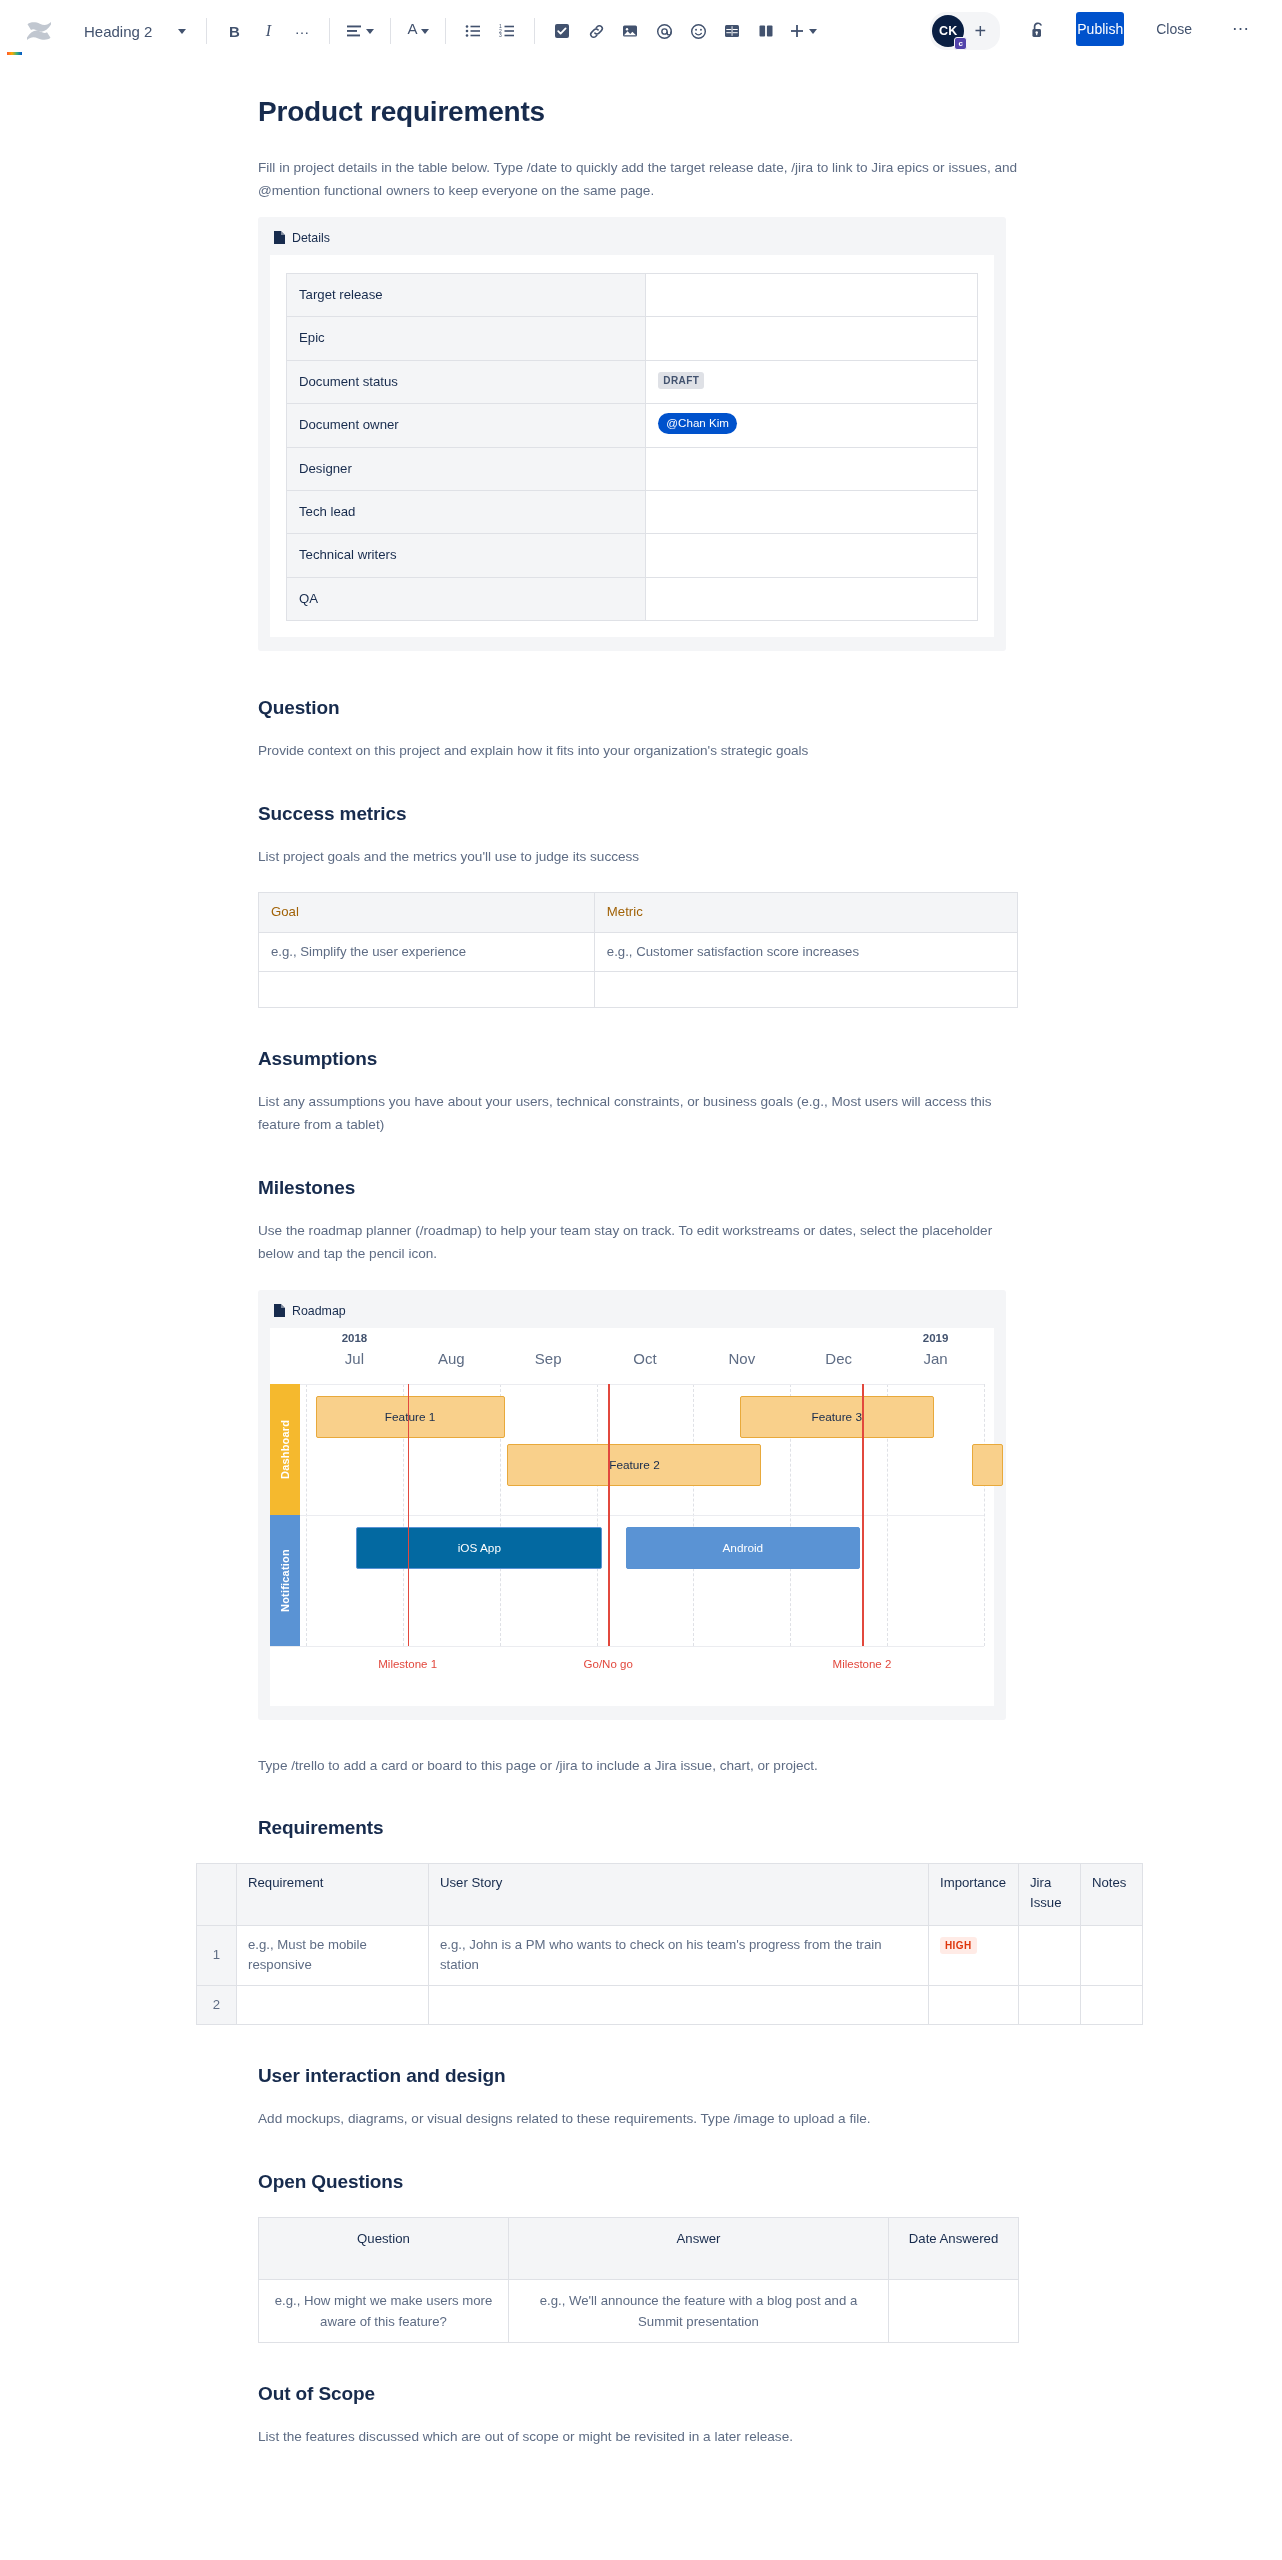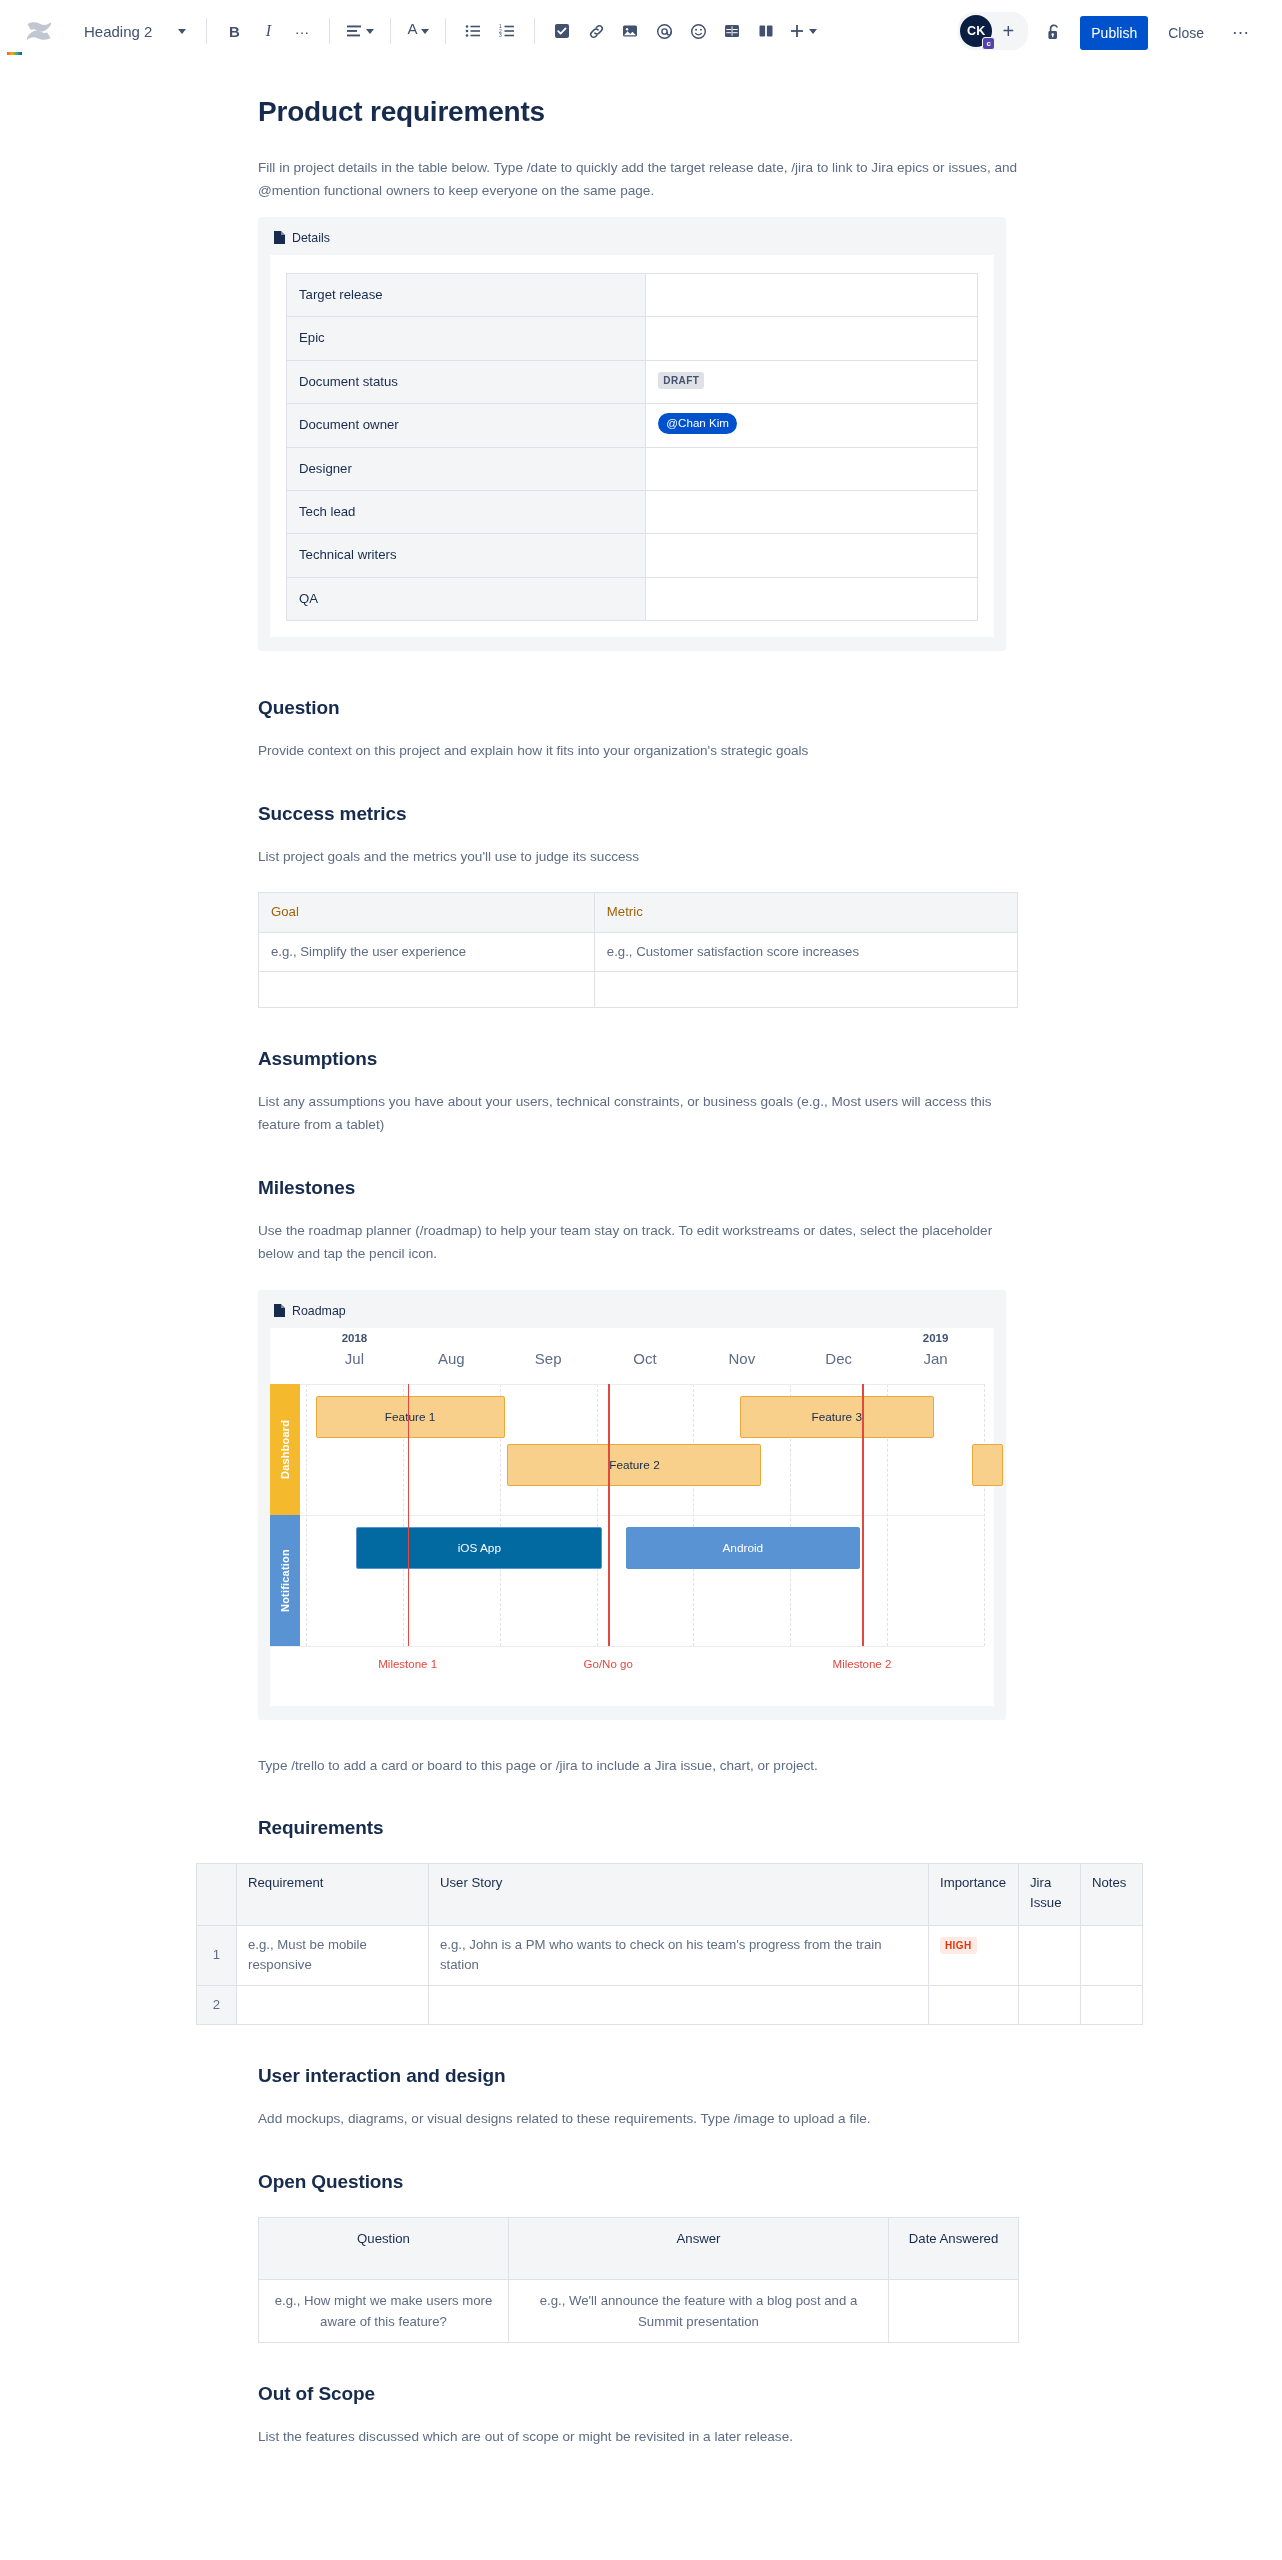--- a/index.html
+++ b/index.html
@@ -27,39 +27,39 @@
     height:34px; padding:0 10px 0 12px; border-radius:3px;
     cursor:pointer; color:#42526E; font-size:15px;
   }
   .tb-sep{ width:1px; height:26px; background:#DFE1E6; margin:0 10px; }
   .tb-btn{
     width:34px;height:34px;border-radius:3px;display:flex;align-items:center;justify-content:center;
     color:#42526E; cursor:pointer; font-size:16px;
   }
   .tb-btn.wide{ width:auto; padding:0 6px; gap:4px; }
   .chev{ width:0;height:0;border-left:4px solid transparent;border-right:4px solid transparent;border-top:5px solid #42526E; }
-  .tb-right{ margin-left:auto; display:flex; align-items:flex-end; gap:8px; padding-right:6px;}
+  .tb-right{ margin-left:auto; display:flex; align-items:flex-start; gap:20px; padding-right:6px;}
   .avatar-group{
     display:flex;align-items:center;background:#F4F5F7;border-radius:16px;height:38px;padding:0 6px 0 2px;gap:2px;
   }
   .avatar{
     width:32px;height:32px;border-radius:50%;background:#091E42;color:#fff;
     display:flex;align-items:center;justify-content:center;font-size:12.5px;font-weight:600;letter-spacing:.3px;
     position:relative;
   }
   .avatar .badge{
     position:absolute;right:-3px;bottom:-3px;width:13px;height:13px;border-radius:3px;background:#5243AA;
     color:#fff;font-size:8px;display:flex;align-items:center;justify-content:center;font-weight:700;
     border:1.5px solid #F4F5F7;
   }
   .add-person{ width:28px;height:28px;border-radius:50%;display:flex;align-items:center;justify-content:center;
     color:#42526E;font-size:20px;line-height:1;cursor:pointer;}
   .lock-btn{ width:36px;height:36px;display:flex;align-items:center;justify-content:center;cursor:pointer;}
   .publish{
-    background:#0052CC;color:#fff;border:none;border-radius:3px;height:34px;padding:0 11px;
+    background:#0052CC;color:#fff;border:none;border-radius:3px;height:34px;padding:0 1px;
     font-size:14px;font-family:inherit;font-weight:500;cursor:pointer;
   }
   .close-btn{
     background:transparent;border:none;color:#42526E;font-size:14px;font-family:inherit;height:34px;padding:0 12px;cursor:pointer;
   }
   .more-btn{ width:34px;height:34px;display:flex;align-items:center;justify-content:center;color:#42526E;font-size:18px;cursor:pointer;letter-spacing:1px;}
 
   
   .page{ width:1282px; padding:0 0 60px 0; }
   .content{ width:760px; margin-left:258px; }

